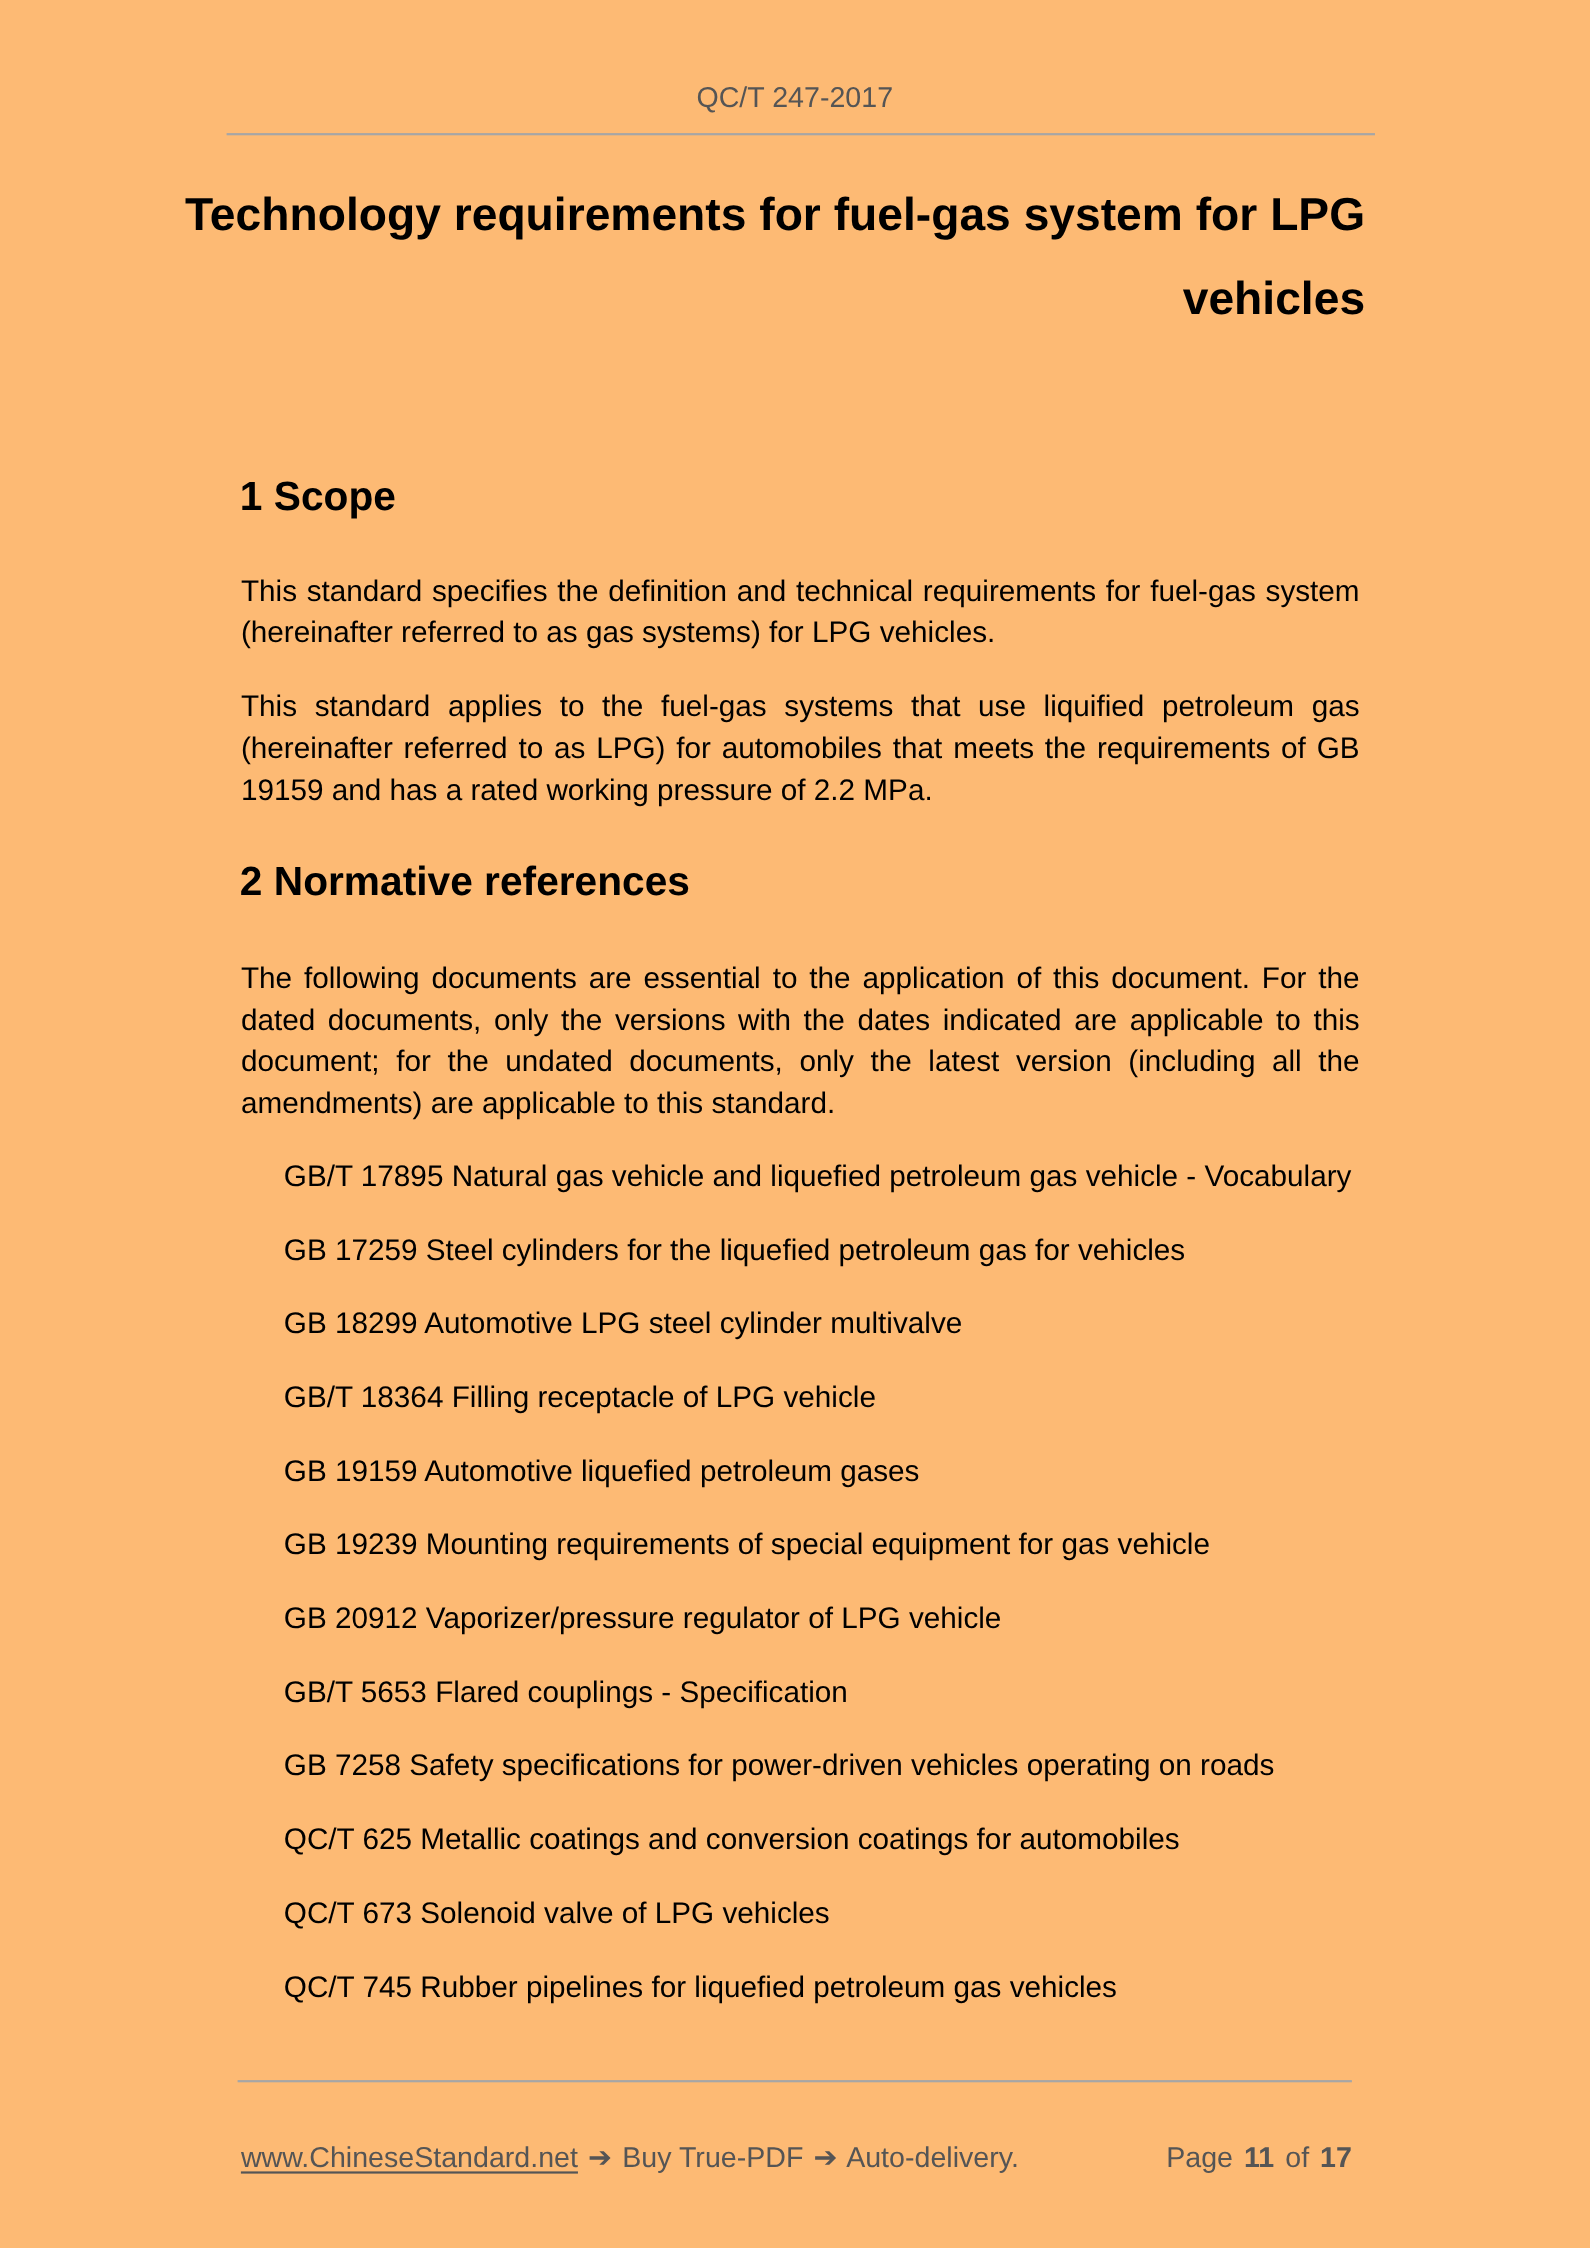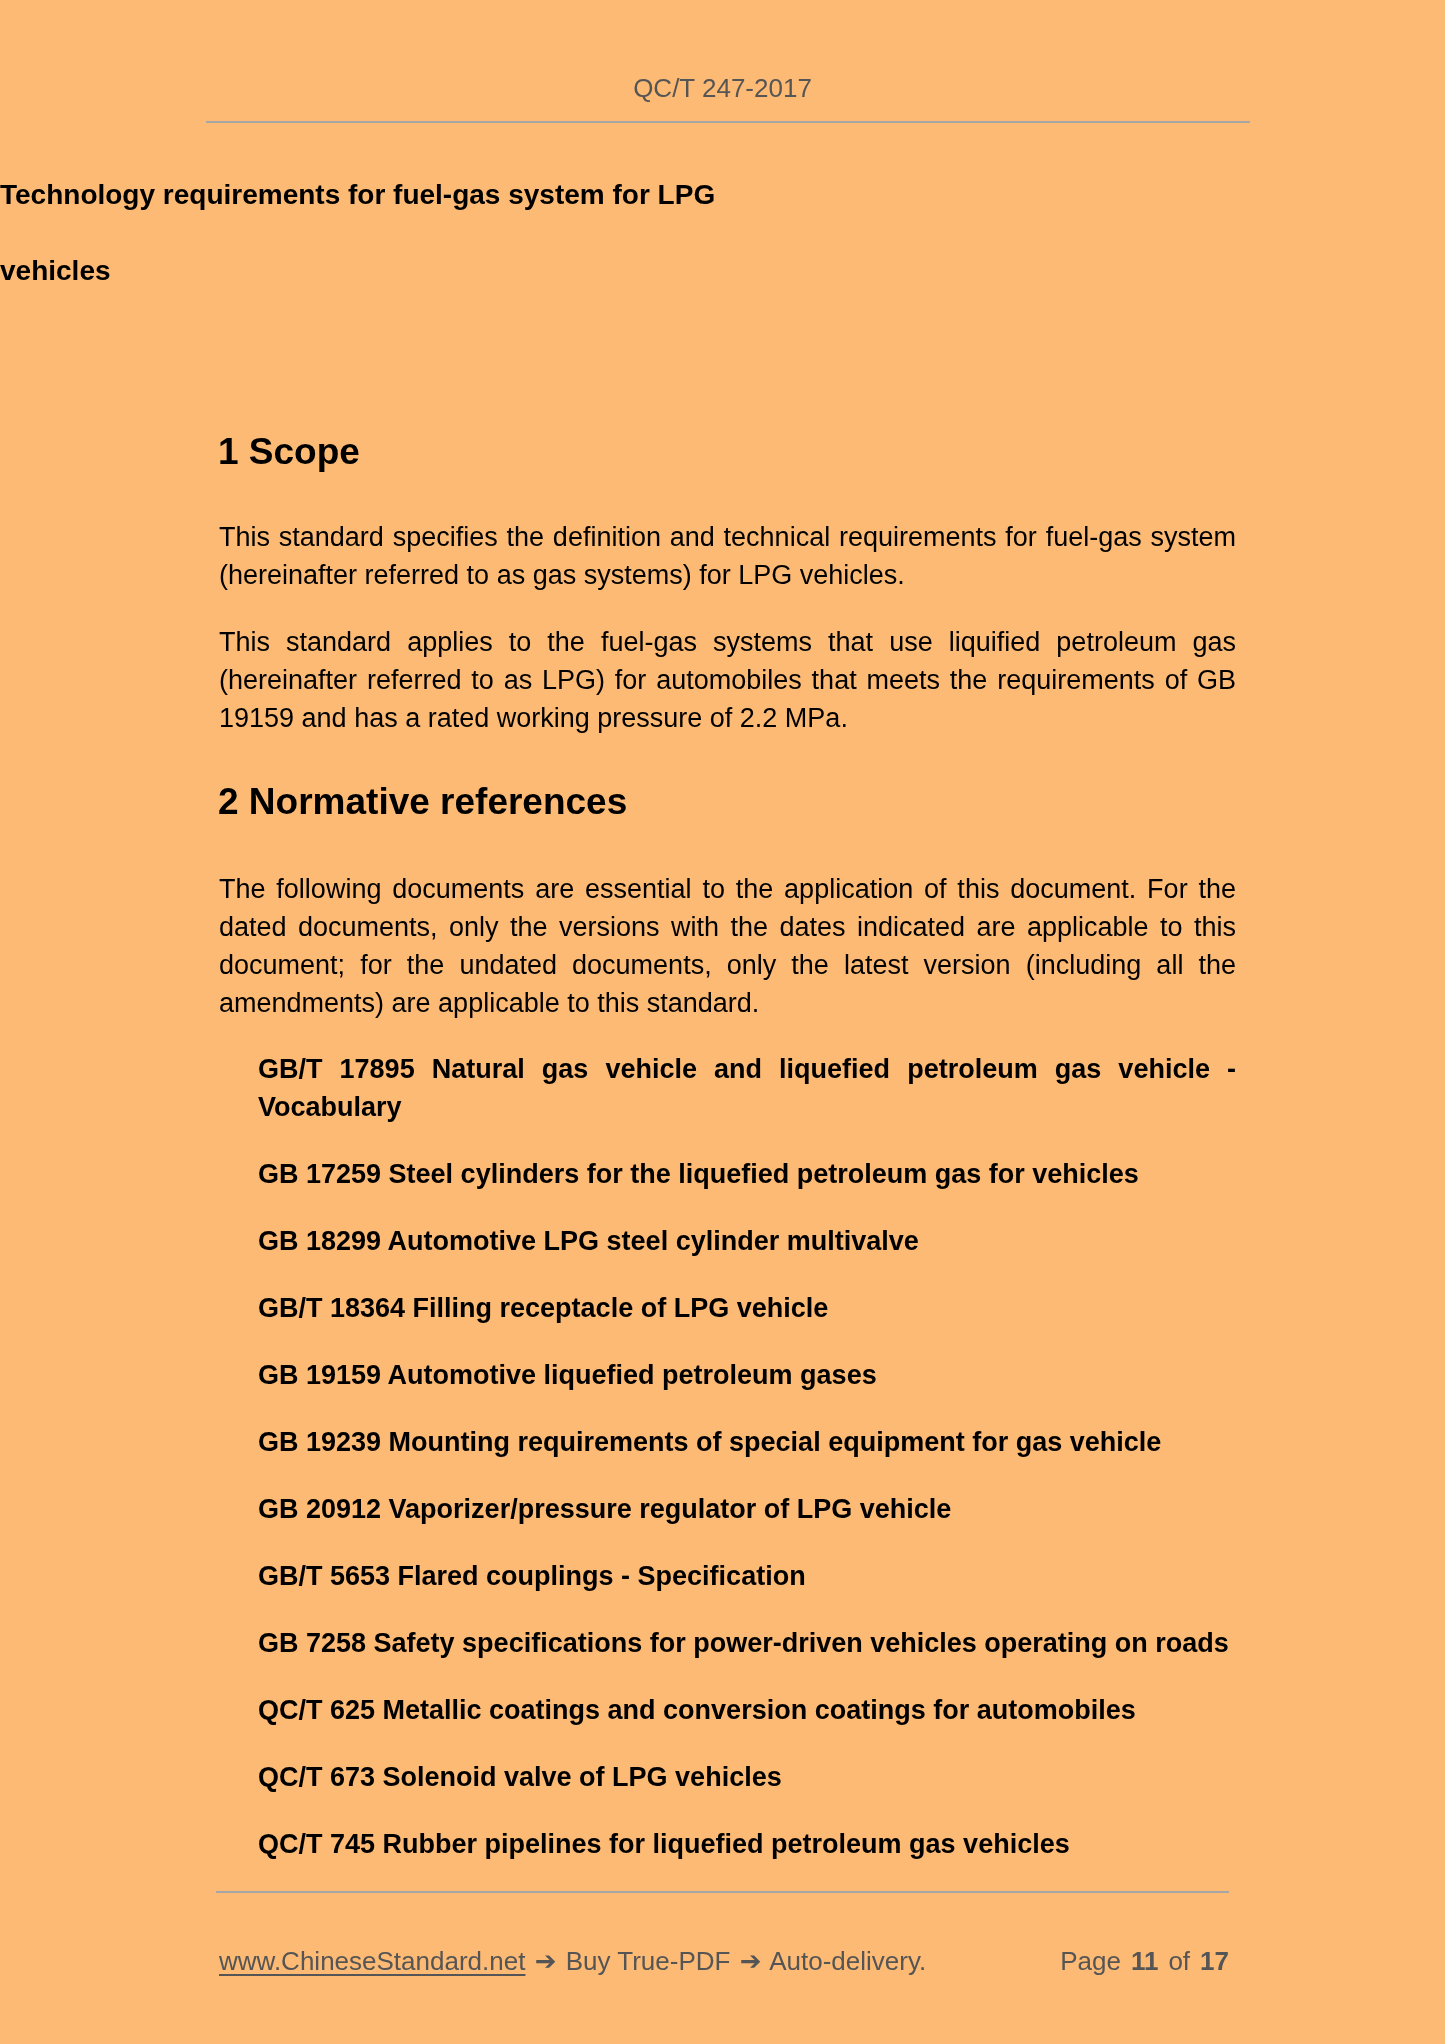--- a/index.html
+++ b/index.html
@@ -6,36 +6,36 @@
   body { width: 1445px; height: 2044px; position: relative; overflow: hidden;
          font-family: "Liberation Sans", "DejaVu Sans", sans-serif; color: #000; }
   .page { position: absolute; left: 0; top: 0; width: 1445px; height: 2044px; background: #fdba74; }
 
   .running-header { position: absolute; left: 0; width: 1445px; top: 71px; text-align: center;
                     font-size: 26px; color: #555555; line-height: 34px; }
   .rule { position: absolute; height: 0; border-top: 2px solid #a6a6a6; }
   .rule.top { left: 206px; width: 1044px; top: 121px; }
   .rule.bottom { left: 216px; width: 1013px; top: 1891px; }
 
-  .doc-title { position: absolute; left: 0; width: 1241px; text-align: left;
-               font-weight: bold; font-size: 28px; line-height: 46px; }
+  .doc-title { position: absolute; left: 0; width: 1241px; text-align: right;
+               font-weight: bold; font-size: 42px; line-height: 46px; }
   .doc-title.l1 { top: 172px; }
   .doc-title.l2 { top: 248px; }
 
   .section-heading { position: absolute; left: 218px; font-weight: bold; font-size: 37px; line-height: 46px; }
   .section-heading.s1 { top: 429px; }
   .section-heading.s2 { top: 779px; }
 
   .para { position: absolute; left: 219px; width: 1017px; font-size: 27px; line-height: 38px; }
   .para.justify { text-align: justify; text-align-last: left; }
   .para.p1 { top: 518px; }
   .para.p2 { top: 623px; }
   .para.p3 { top: 870px; }
 
-  .ref-list { position: absolute; left: 258px; width: 978px; top: 1050px; margin: 0; padding: 0; list-style: none; font-weight: bold; }
+  .ref-list { position: absolute; left: 258px; width: 978px; top: 1050px; margin: 0; padding: 0; list-style: none; }
   .ref-item { font-size: 27px; line-height: 38px; margin: 0 0 29px 0; text-align: justify; text-align-last: left; }
   .ref-item.multi { text-align: justify; }
 
   .footer { position: absolute; left: 219px; width: 1010px; top: 1944px; font-size: 26px; line-height: 34px; color: #555555; }
   .footer .link { color: #555555; text-decoration: underline; text-decoration-thickness: 2px; text-underline-offset: 4px; }
   .footer .arrow { display: inline-block; margin: 0 2px; }
   .footer .pager { position: absolute; right: 0; top: 0; }
   .footer .pager b { color: #555555; font-weight: bold; }
   .footer .pager .sp { display: inline-block; width: 10px; }
 </style>

